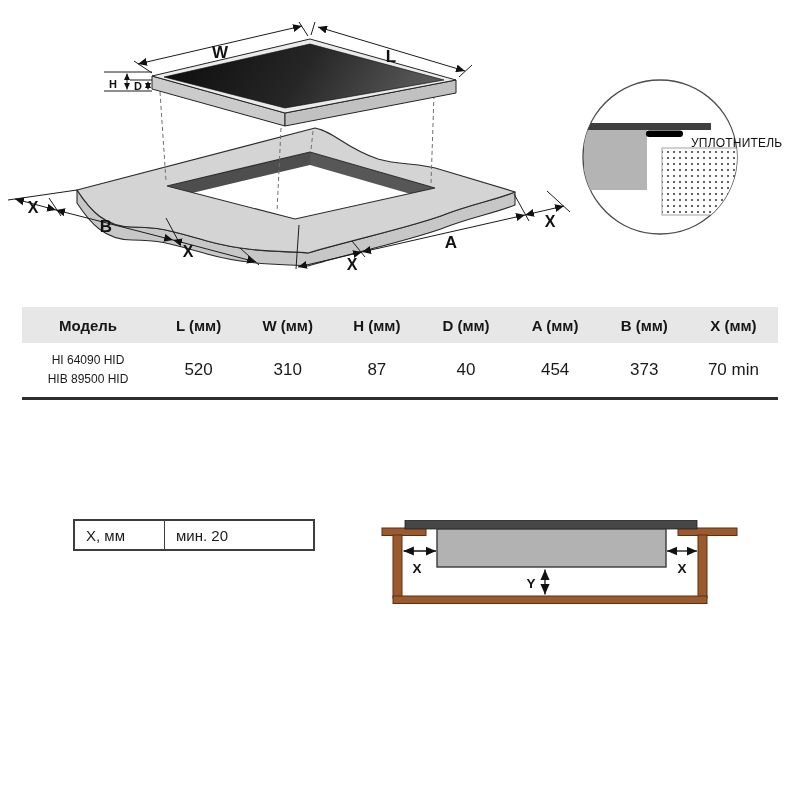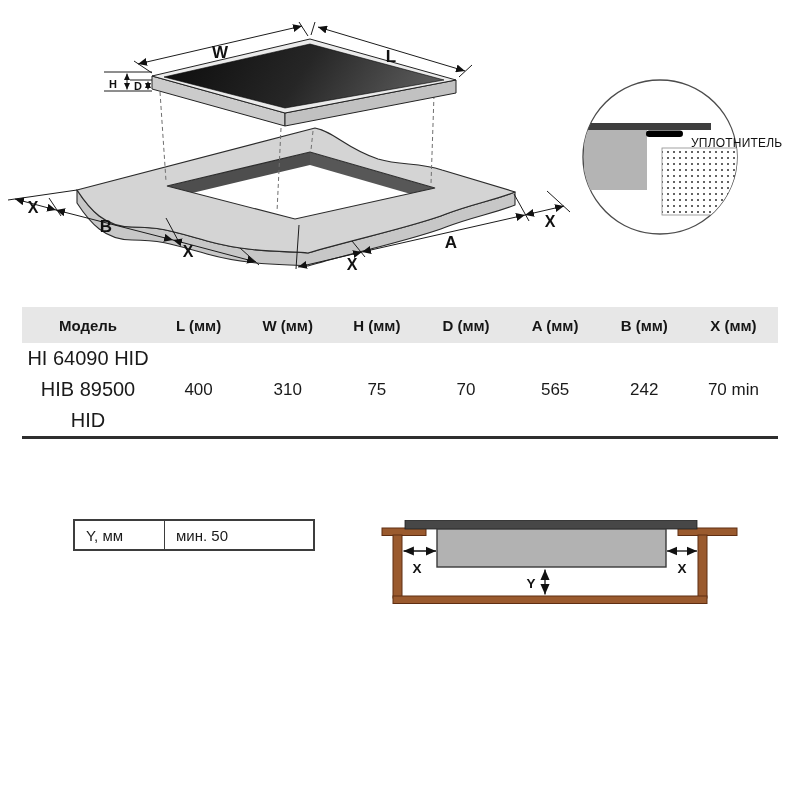--- a/index.html
+++ b/index.html
@@ -14,21 +14,21 @@
   .gasket-label{font-size:12px;letter-spacing:.2px;}
 
   
   table.spec{position:absolute;left:22px;top:307px;width:756px;
              border-collapse:collapse;table-layout:fixed;
              border-bottom:3px solid #2e2e2e;}
   table.spec thead th{background:#e7e7e7;height:36px;padding:0;
              font-size:15px;font-weight:bold;vertical-align:middle;color:#161616;}
   table.spec tbody td{height:54px;text-align:center;vertical-align:middle;
              font-size:17px;color:#1a1a1a;padding:0;}
-  .model-line{font-size:20px;line-height:1.55;}
+  .model-line{font-size:12px;line-height:1.55;}
 
   
   table.minvals{position:absolute;left:73px;top:519px;border-collapse:collapse;
              border:2px solid #3d3d3d;}
   table.minvals td{border:1.6px solid #3d3d3d;font-size:15px;color:#1a1a1a;
              height:22px;vertical-align:middle;padding:3px 10px 3px 11px;}
   table.minvals td.p{width:68px;}
   table.minvals td.v{width:127px;}
 </style>
 </head>
@@ -171,26 +171,26 @@
       <th>B (мм)</th>
       <th>X (мм)</th>
     </tr>
   </thead>
   <tbody>
     <tr>
       <td>
         <div class="model-line">HI 64090 HID</div>
         <div class="model-line">HIB 89500 HID</div>
       </td>
-      <td>400</td>
+      <td>520</td>
       <td>310</td>
-      <td>75</td>
-      <td>70</td>
-      <td>565</td>
-      <td>242</td>
+      <td>87</td>
+      <td>40</td>
+      <td>454</td>
+      <td>373</td>
       <td>70 min</td>
     </tr>
   </tbody>
 </table>
 
 <svg style="top:490px" width="800" height="125" viewBox="0 490 800 125">
   <defs>
     <marker id="ah2" markerWidth="8" markerHeight="7" refX="8" refY="3.5" orient="auto-start-reverse">
       <path d="M0,0 L8,3.5 L0,7 Z" fill="#111"></path>
     </marker>
@@ -212,17 +212,17 @@
   <g text-anchor="middle">
     <text class="sec-label" x="417" y="573">X</text>
     <text class="sec-label" x="682" y="573">X</text>
     <text class="sec-label" x="531" y="588">Y</text>
   </g>
 </svg>
 
 <table class="minvals">
   <tbody>
     <tr>
-      <td class="p">Y, мм</td>
-      <td class="v">мин. 50</td>
+      <td class="p">X, мм</td>
+      <td class="v">мин. 20</td>
     </tr>
   </tbody>
 </table>
 
 </body></html>

